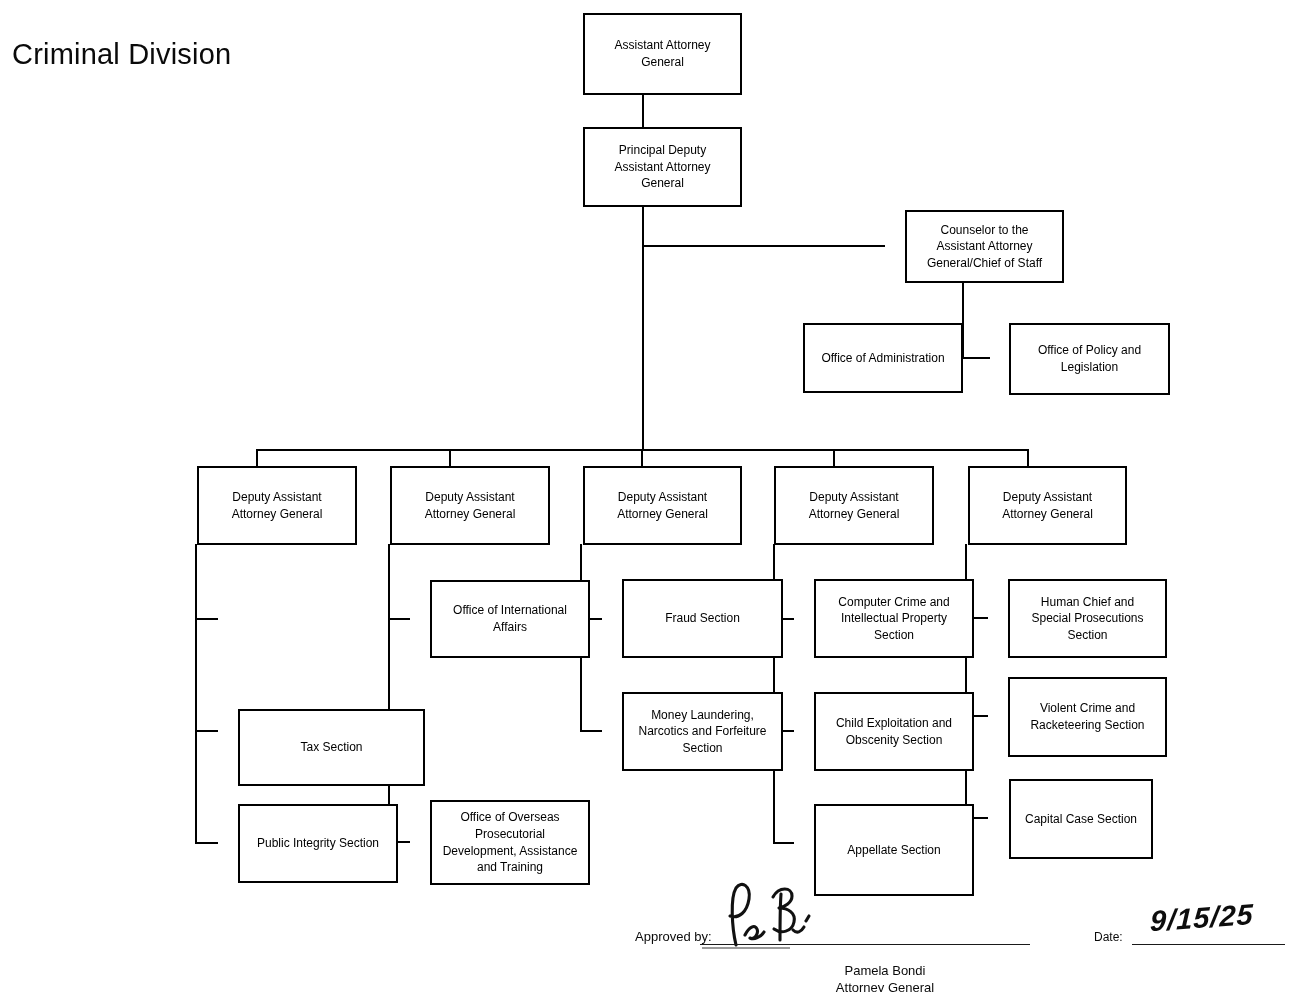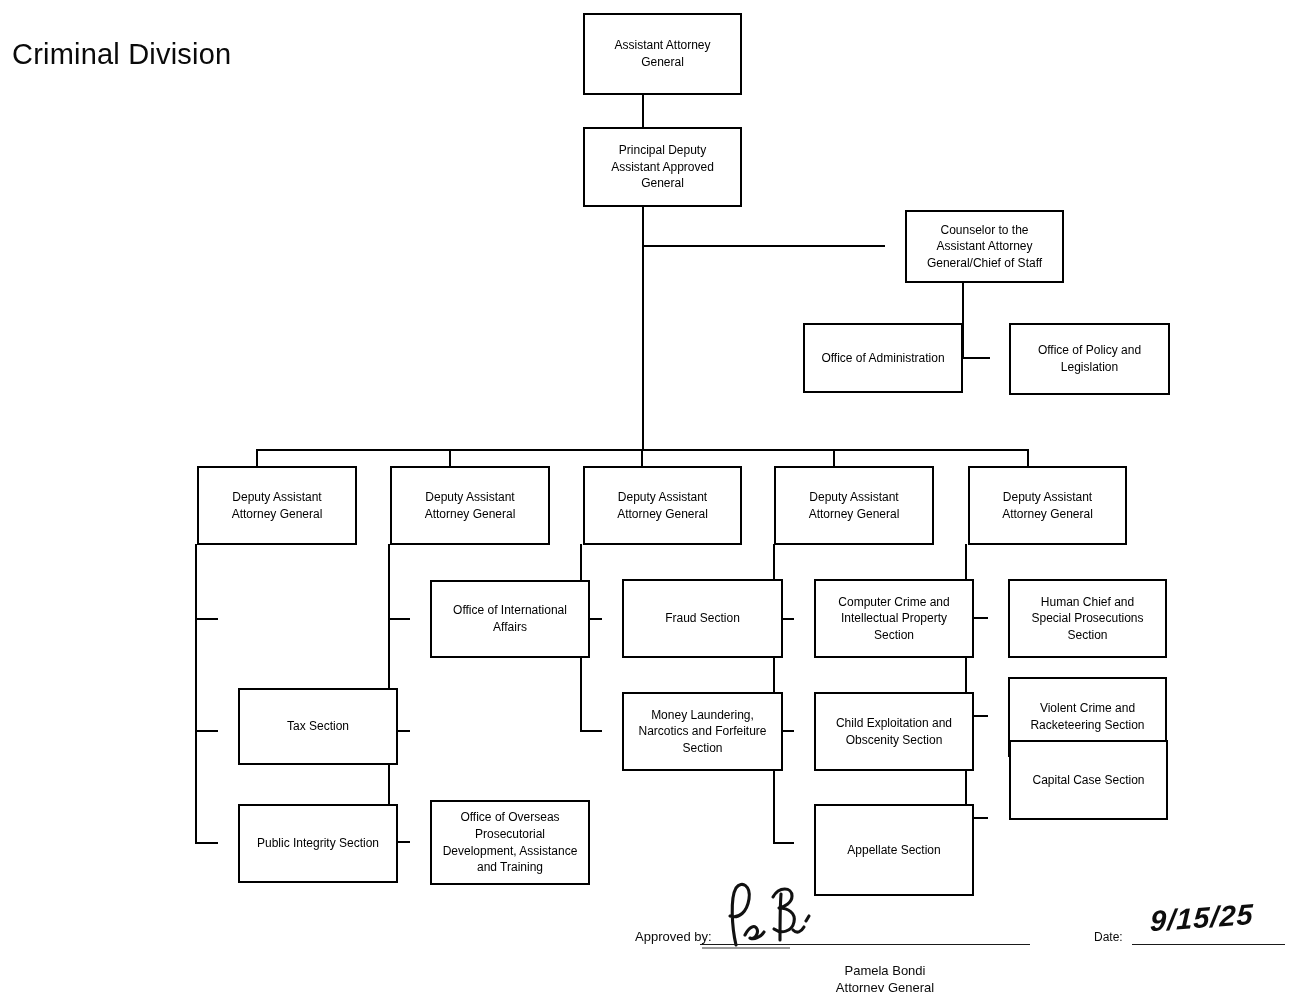--- a/index.html
+++ b/index.html
@@ -92,21 +92,21 @@
 
   <div class="line v" style="left:965px;top:544px;height:275px"></div>
   <div class="line h" style="left:965px;top:617px;width:23px"></div>
   <div class="line h" style="left:965px;top:715px;width:23px"></div>
   <div class="line h" style="left:965px;top:817px;width:23px"></div>
 
   <div class="box" style="left:563px;top:13px;width:159px;height:82px;padding:2px 14px">Assistant Attorney
 General</div>
 
   <div class="box" style="left:563px;top:127px;width:159px;height:80px;padding:2px 14px">Principal Deputy
-Assistant Approved
+Assistant Attorney
 General</div>
 
   <div class="box" style="left:885px;top:210px;width:159px;height:73px;padding:0 8px">Counselor to the
 Assistant Attorney
 General/Chief of Staff</div>
 
   <div class="box" style="left:783px;top:323px;width:160px;height:70px;padding:2px 4px">Office of Administration</div>
 
   <div class="box" style="left:989px;top:323px;width:161px;height:72px">Office of Policy and
 Legislation</div>
@@ -115,21 +115,21 @@
 Attorney General</div>
   <div class="box" style="left:370px;top:466px;width:160px;height:79px;padding:2px 16px">Deputy Assistant
 Attorney General</div>
   <div class="box" style="left:563px;top:466px;width:159px;height:79px;padding:2px 16px">Deputy Assistant
 Attorney General</div>
   <div class="box" style="left:754px;top:466px;width:160px;height:79px;padding:2px 16px">Deputy Assistant
 Attorney General</div>
   <div class="box" style="left:948px;top:466px;width:159px;height:79px;padding:2px 16px">Deputy Assistant
 Attorney General</div>
 
-  <div class="box" style="left:218px;top:688px;width:160px;height:77px">Tax Section</div>
+  <div class="box" style="left:218px;top:709px;width:187px;height:77px">Tax Section</div>
   <div class="box" style="left:218px;top:804px;width:160px;height:79px;padding:2px 4px">Public Integrity Section</div>
 
   <div class="box" style="left:410px;top:580px;width:160px;height:78px">Office of International
 Affairs</div>
   <div class="box" style="left:410px;top:800px;width:160px;height:85px;padding:2px 2px">Office of Overseas
 Prosecutorial
 Development, Assistance
 and Training</div>
 
   <div class="box" style="left:602px;top:579px;width:161px;height:79px">Fraud Section</div>
@@ -142,21 +142,21 @@
 Section</div>
   <div class="box" style="left:794px;top:692px;width:160px;height:79px">Child Exploitation and
 Obscenity Section</div>
   <div class="box" style="left:794px;top:804px;width:160px;height:92px">Appellate Section</div>
 
   <div class="box" style="left:988px;top:579px;width:159px;height:79px">Human Chief and
 Special Prosecutions
 Section</div>
   <div class="box" style="left:988px;top:677px;width:159px;height:80px">Violent Crime and
 Racketeering Section</div>
-  <div class="box" style="left:989px;top:740px;width:159px;height:80px">Capital Case Section</div>
+  <div class="box" style="left:989px;top:779px;width:144px;height:80px">Capital Case Section</div>
 
   <div class="footer-label" style="left:635px;top:929px">Approved by:</div>
 
   <svg class="signature-svg" width="115" height="66" viewBox="0 0 115 66" aria-hidden="true">
     <g fill="none" stroke="#111" stroke-width="3.1" stroke-linecap="round" stroke-linejoin="round">
       <path d="M18,63 C14,46 12,16 18,6 C24,-2 33,4 31,17 C29,30 21,37 12,34"></path>
       <path d="M27,53 C31,45 37,42 39,47 C41,52 36,58 32,56 C36,58 43,55 46,50"></path>
       <path d="M62,58 C62,46 62,26 63,12"></path>
       <path d="M55,15 C61,4 74,5 74,14 C74,21 66,25 61,26 C70,26 78,31 76,40 C74,50 63,52 56,47"></path>
       <path d="M75,48 C79,52 83,50 86,45"></path>

